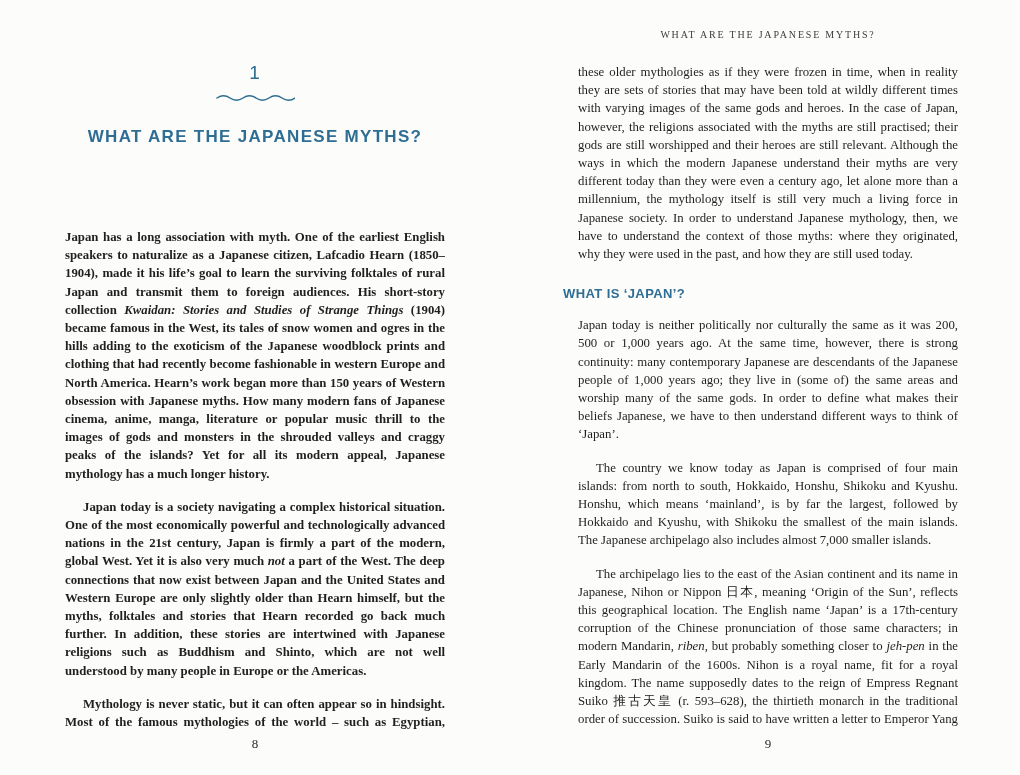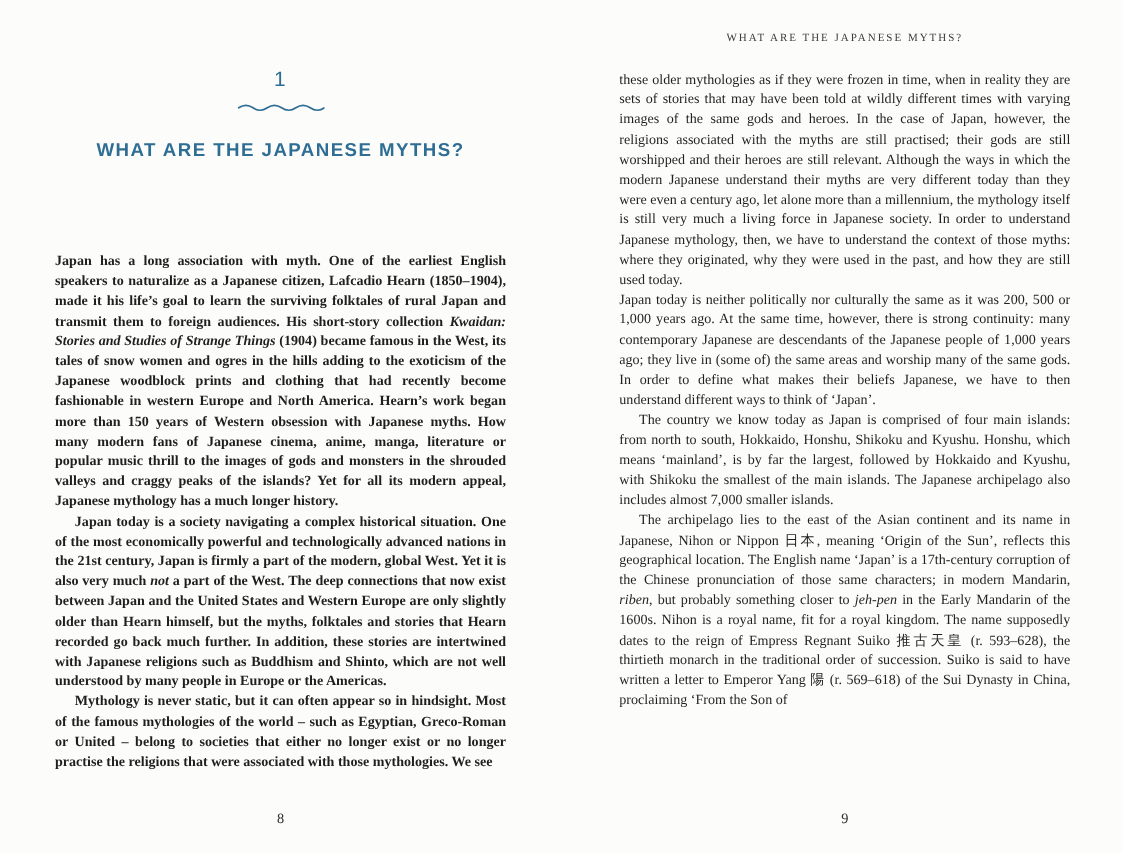--- a/index.html
+++ b/index.html
@@ -32,21 +32,21 @@
   .page-left .body-text { margin-top: 81px; font-weight: bold; }
 
   .running-head {
     position: absolute; top: 29px; left: 53px; width: 410px;
     text-align: center;
     font-size: 10px; letter-spacing: 1.8px; color: #3c3c3a;
   }
   .page-right .body-text { margin-top: 63px; }
 
   p.para {
-    margin: 0;
+    margin: 15px;
     font-size: 12.8px; line-height: 18.2px;
     text-align: justify;
   }
   p.indent { text-indent: 18px; }
   p.para em { font-style: italic; }
 
   .section-heading {
     margin: 23px 0 9px;
     font-family: "Liberation Sans", sans-serif;
     font-size: 13px; font-weight: 700; letter-spacing: 0.4px;
@@ -81,20 +81,21 @@
       </div>
     </div>
     <div class="page-number">8</div>
   </section>
 
   <section class="page page-right">
     <div class="running-head">WHAT ARE THE JAPANESE MYTHS?</div>
     <div class="content">
       <div class="body-text">
         <p class="para">these older mythologies as if they were frozen in time, when in reality they are sets of stories that may have been told at wildly different times with varying images of the same gods and heroes. In the case of Japan, however, the religions associated with the myths are still practised; their gods are still worshipped and their heroes are still relevant. Although the ways in which the modern Japanese understand their myths are very different today than they were even a century ago, let alone more than a millennium, the mythology itself is still very much a living force in Japanese society. In order to understand Japanese mythology, then, we have to understand the context of those myths: where they originated, why they were used in the past, and how they are still used today.</p>
+        <h2 class="section-heading">WHAT IS ‘JAPAN’?</h2>
         <p class="para">Japan today is neither politically nor culturally the same as it was 200, 500 or 1,000 years ago. At the same time, however, there is strong continuity: many contemporary Japanese are descendants of the Japanese people of 1,000 years ago; they live in (some of) the same areas and worship many of the same gods. In order to define what makes their beliefs Japanese, we have to then understand different ways to think of ‘Japan’.</p>
         <p class="para indent">The country we know today as Japan is comprised of four main islands: from north to south, Hokkaido, Honshu, Shikoku and Kyushu. Honshu, which means ‘mainland’, is by far the largest, followed by Hokkaido and Kyushu, with Shikoku the smallest of the main islands. The Japanese archipelago also includes almost 7,000 smaller islands.</p>
         <p class="para indent">The archipelago lies to the east of the Asian continent and its name in Japanese, Nihon or Nippon 日本, meaning ‘Origin of the Sun’, reflects this geographical location. The English name ‘Japan’ is a 17th-century corruption of the Chinese pronunciation of those same characters; in modern Mandarin, <em>riben</em>, but probably something closer to <em>jeh-pen</em> in the Early Mandarin of the 1600s. Nihon is a royal name, fit for a royal kingdom. The name supposedly dates to the reign of Empress Regnant Suiko 推古天皇 (r. 593–628), the thirtieth monarch in the traditional order of succession. Suiko is said to have written a letter to Emperor Yang 陽 (r. 569–618) of the Sui Dynasty in China, proclaiming ‘From the Son of</p>
       </div>
     </div>
     <div class="page-number">9</div>
   </section>
 
 </div>
 

